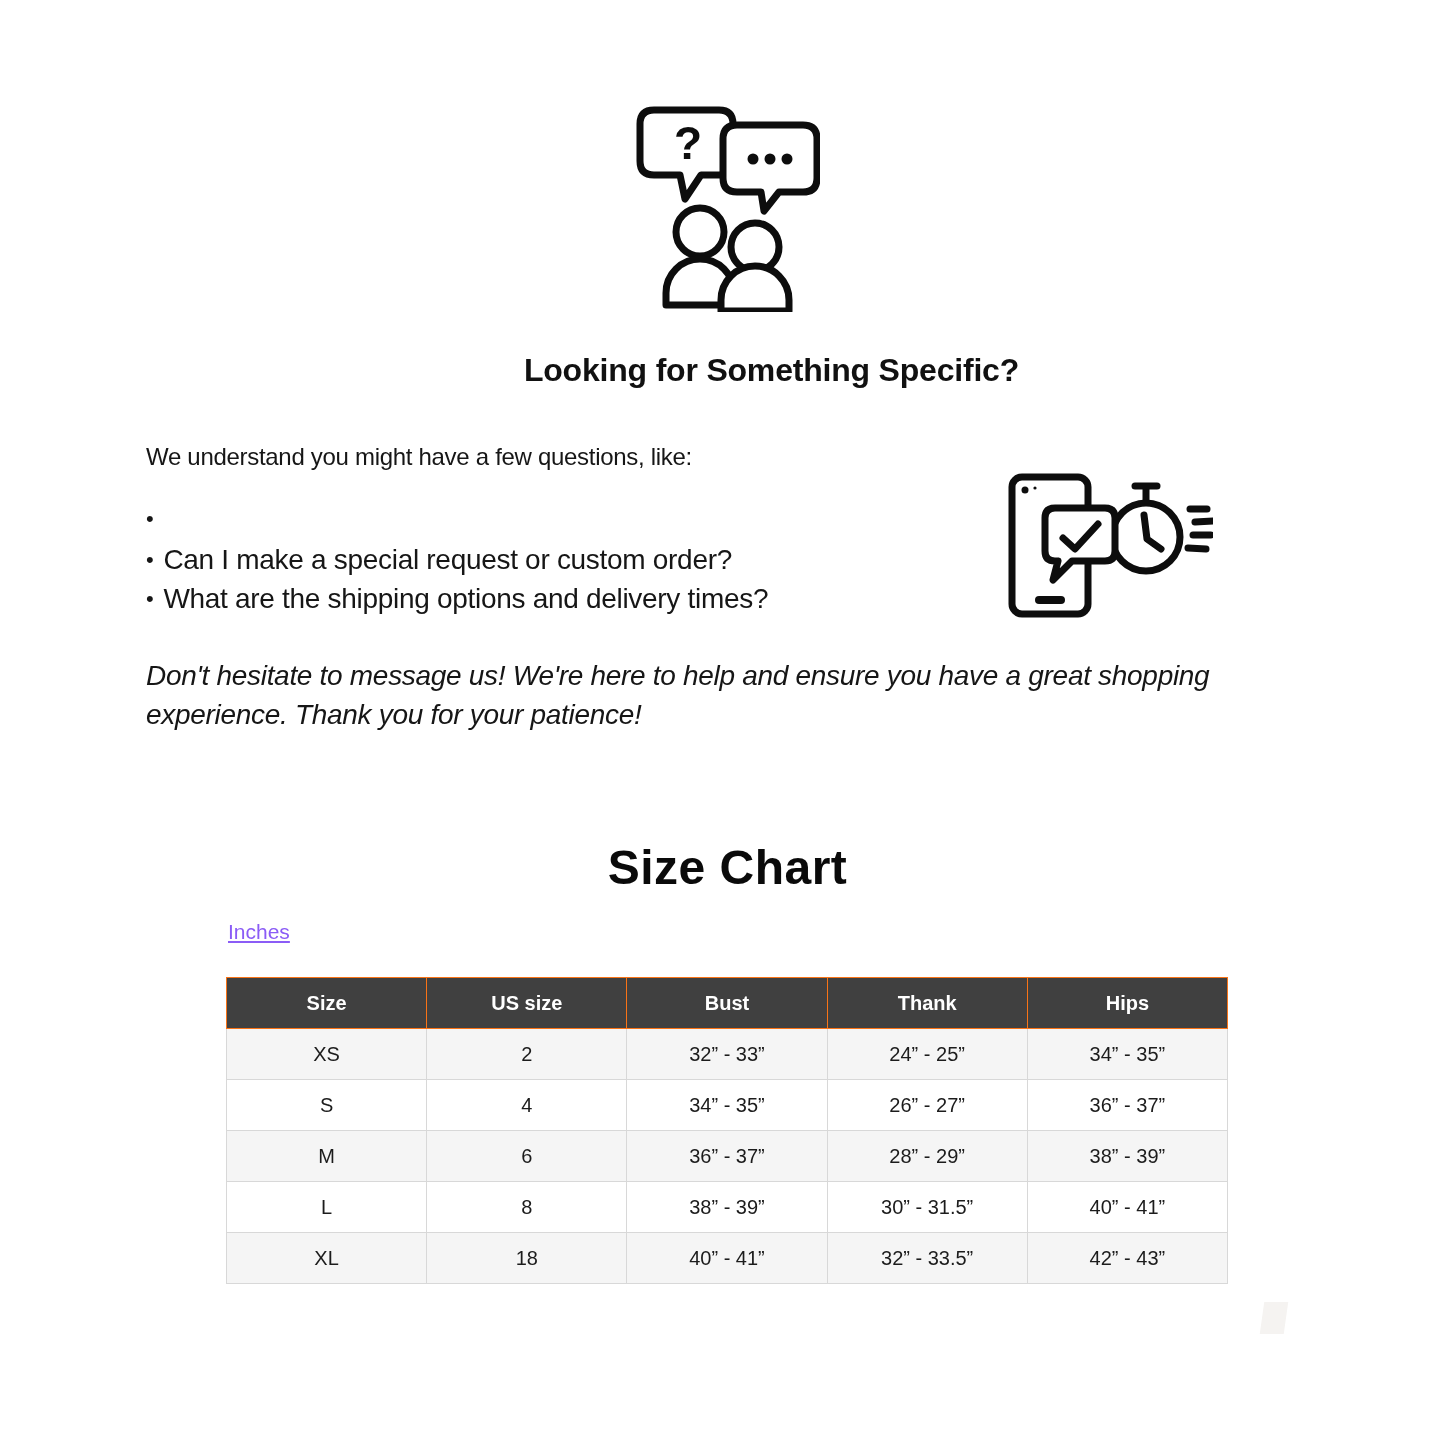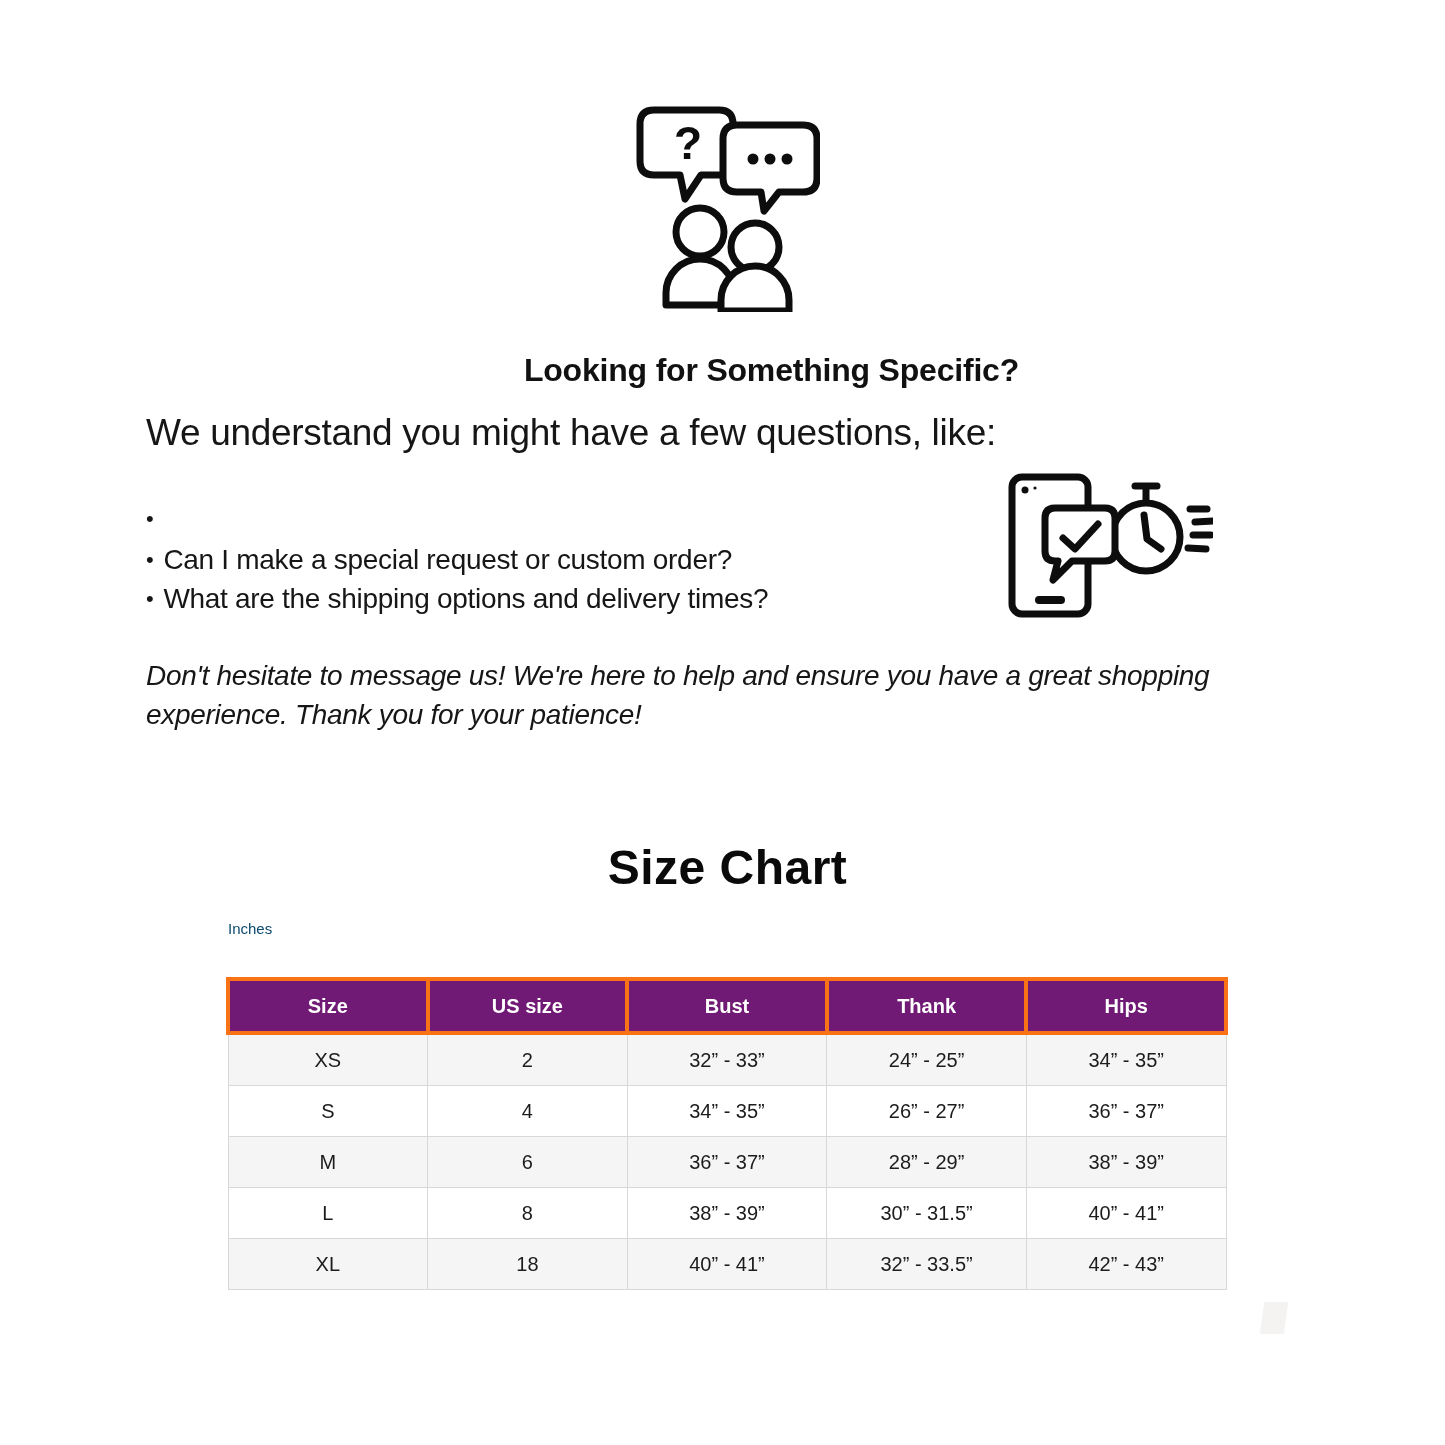--- a/index.html
+++ b/index.html
@@ -6,42 +6,42 @@
   body{
     width:1445px;height:1445px;position:relative;background:#ffffff;
     font-family:"Liberation Sans", sans-serif;color:#161616;overflow:hidden;
   }
   .conv-icon{position:absolute;left:630px;top:97px;width:190px;height:215px;}
   .section-heading{
     position:absolute;left:0;top:352px;width:1445px;text-align:center;
     font-size:32px;font-weight:bold;letter-spacing:-0.2px;transform:translateX(49px);
     color:#111111;
   }
-  .lead-text{position:absolute;left:146px;top:412px;font-size:37px;letter-spacing:-0.3px;}
+  .lead-text{position:absolute;left:146px;top:443px;font-size:24px;letter-spacing:-0.3px;}
   .bullet-list{position:absolute;left:146px;top:501px;font-size:28px;letter-spacing:-0.3px;}
   .bullet-item{display:flex;align-items:baseline;height:39px;line-height:39px;}
   .bullet-marker{font-size:22px;margin-right:10px;position:relative;top:-2px;}
   .fast-icon{position:absolute;left:1008px;top:473px;width:205px;height:145px;}
   .closing-text{
     position:absolute;left:146px;top:656px;width:1140px;
     font-size:28px;line-height:39px;letter-spacing:-0.3px;font-style:italic;
   }
   .size-chart-title{
     position:absolute;left:0;top:840px;width:1445px;text-align:center;
     font-size:48px;font-weight:bold;letter-spacing:0.5px;color:#0a0a0a;
     transform:translateX(5px);
   }
-  .unit-label{position:absolute;left:228px;top:920px;font-size:15px;color:#0c4a6e;}
+  .unit-label{position:absolute;left:228px;top:920px;font-size:21px;color:#8b5cf6;text-decoration:underline;}
   .size-table{
     position:absolute;left:226px;top:977px;width:1002px;
     border-collapse:collapse;font-size:20px;table-layout:fixed;
   }
   .size-table th{
-    background:#701a75;color:#ffffff;height:48px;font-weight:bold;
-    border:4px solid #f97316;text-align:center;
+    background:#404040;color:#ffffff;height:48px;font-weight:bold;
+    border:1px solid #f97316;text-align:center;
   }
   .size-table td{
     height:48px;text-align:center;border:1px solid #d8d8d8;color:#1c1c1c;margin-left:16px;
   }
   .size-table tbody tr:nth-child(odd){background:#f5f5f5;}
   .size-table tbody tr:nth-child(even){background:#ffffff;}
   .watermark{
     position:absolute;left:1262px;top:1302px;width:24px;height:32px;
     background:#f5f3f1;transform:skewX(-8deg);
   }

